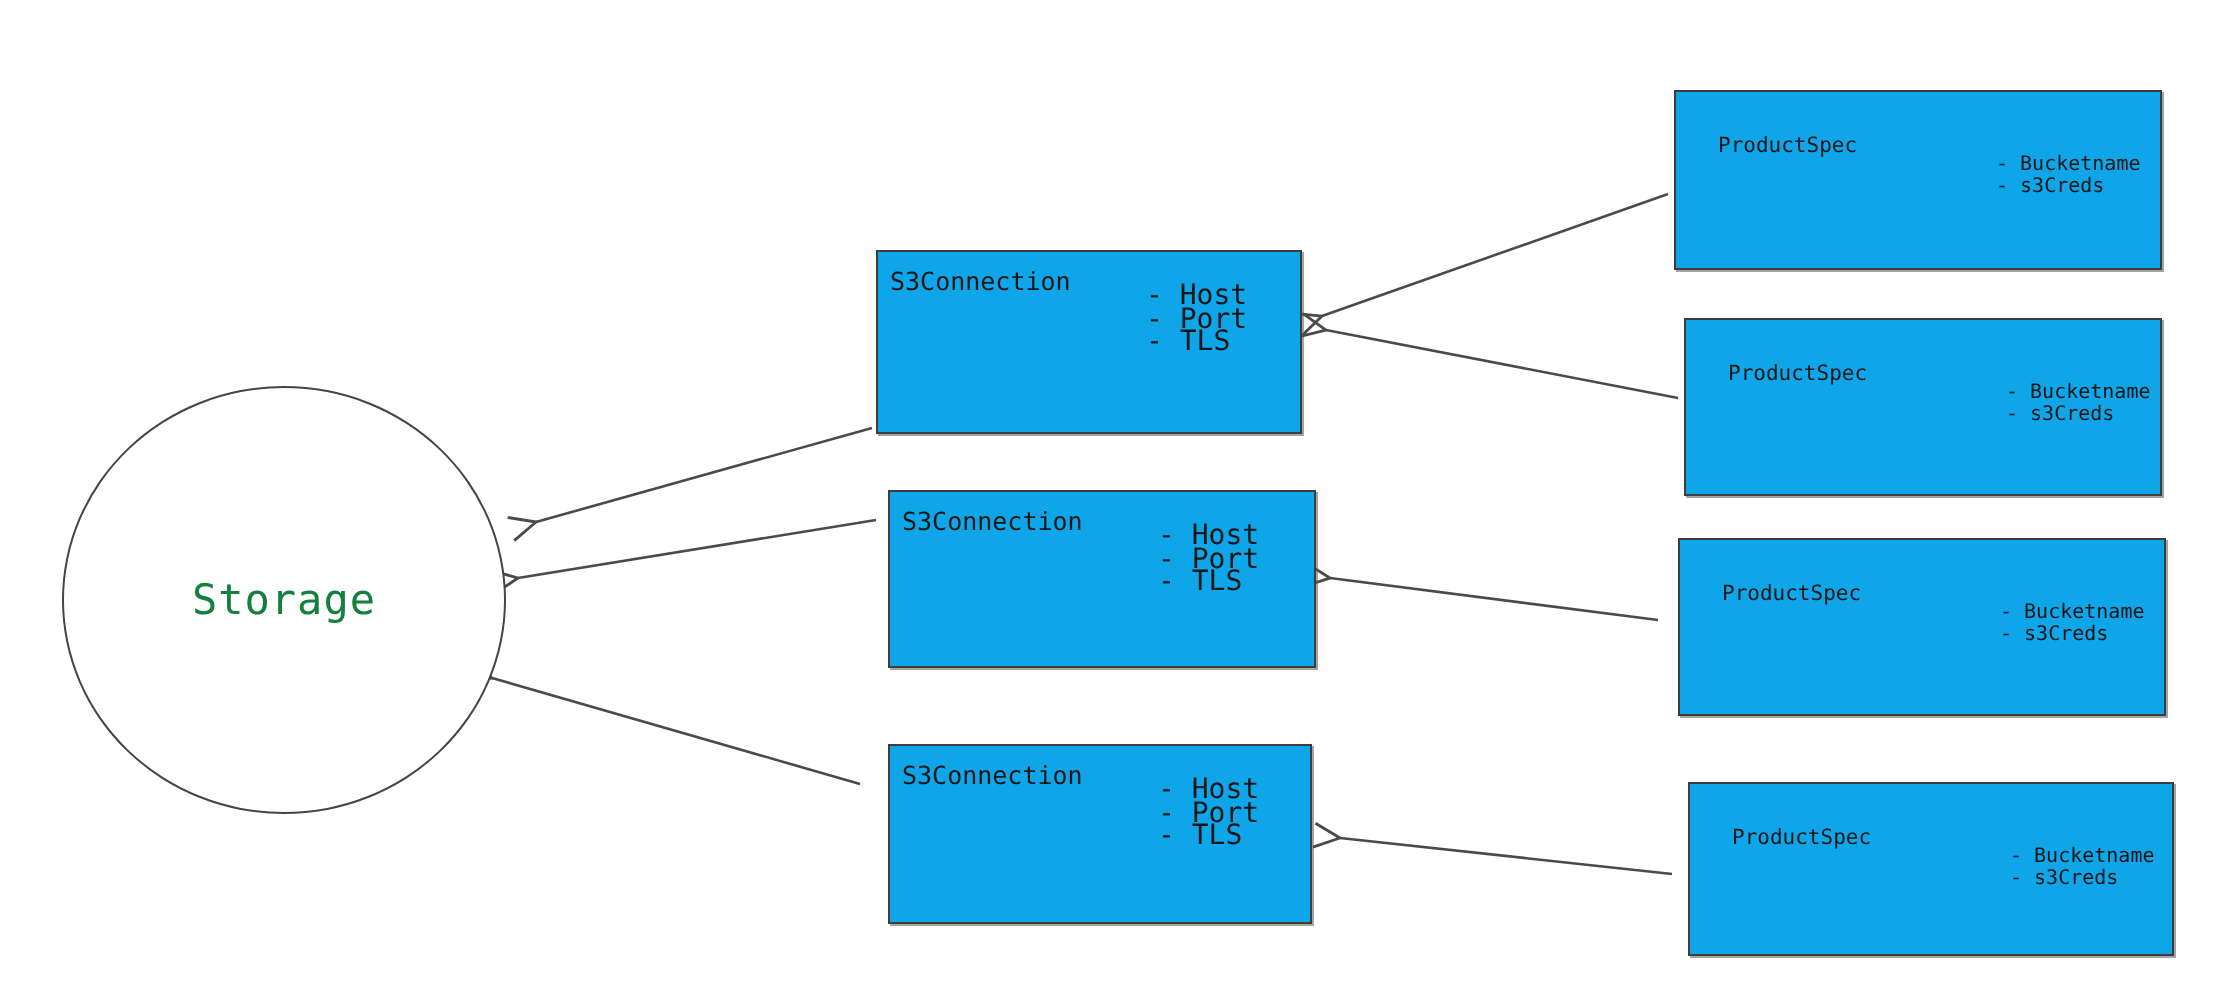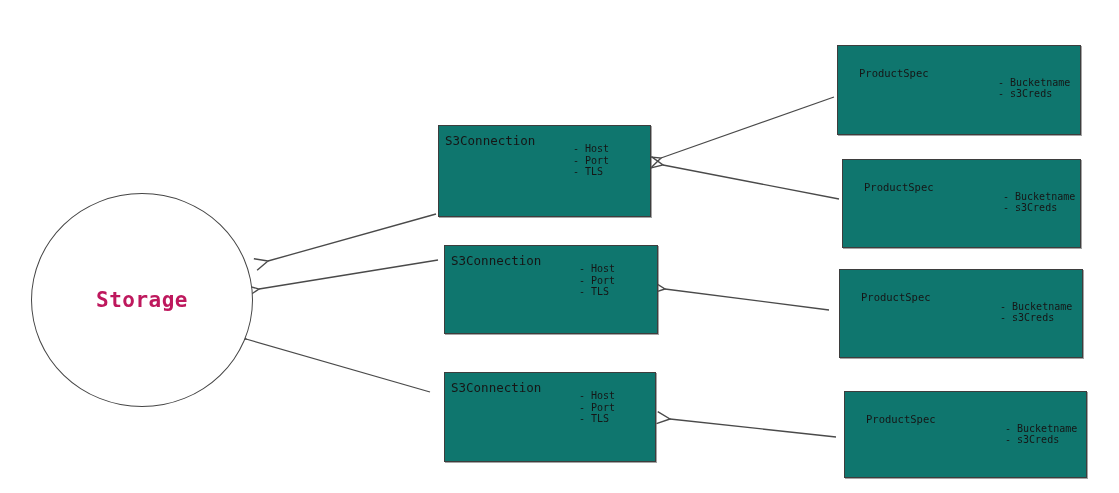--- a/index.html
+++ b/index.html
@@ -22,21 +22,21 @@
     width: 1119px;
     height: 493px;
     pointer-events: none;
   }
   .edges line {
     stroke: #4a4a4a;
     stroke-width: 1.3;
   }
   .node {
     position: absolute;
-    background: #0f766e;
+    background: #0ea5e9;
     border: 1.4px solid #3d3d3d;
     box-shadow: 1px 1px 0 0 rgba(90,90,90,0.55);
     box-sizing: border-box;
     color: #161616;
     text-decoration: underline;
   }
   .node .title {
     position: absolute;
     white-space: nowrap;
   }
@@ -45,21 +45,21 @@
     white-space: nowrap;
   }
   .s3 .title {
     left: 6px;
     top: 7px;
     font-size: 12.5px;
   }
   .s3 .attrs {
     left: 134px;
     top: 17px;
-    font-size: 10px;
+    font-size: 14px;
     line-height: 11.5px;
   }
   .ps .title {
     left: 21px;
     top: 21px;
     font-size: 10.5px;
   }
   .ps .attrs {
     left: 160px;
     top: 31px;
@@ -75,23 +75,22 @@
     border: 1.5px solid #454545;
     border-radius: 50%;
     background: #ffffff;
     display: flex;
     align-items: center;
     justify-content: center;
     box-sizing: border-box;
   }
   .storage .label {
     font-size: 21px;
-    color: #be185d;
+    color: #15803d;
     letter-spacing: 0.5px;
-    font-weight: bold;
   }
 </style>
 </head>
 <body>
 
 <div class="canvas">
 
   <svg class="edges" width="1119" height="493" viewBox="0 0 1119 493" xmlns="http://www.w3.org/2000/svg">
     <defs>
       <marker id="arrow" viewBox="0 0 20 16" markerWidth="20" markerHeight="16" refX="3" refY="8" orient="auto" markerUnits="userSpaceOnUse">

